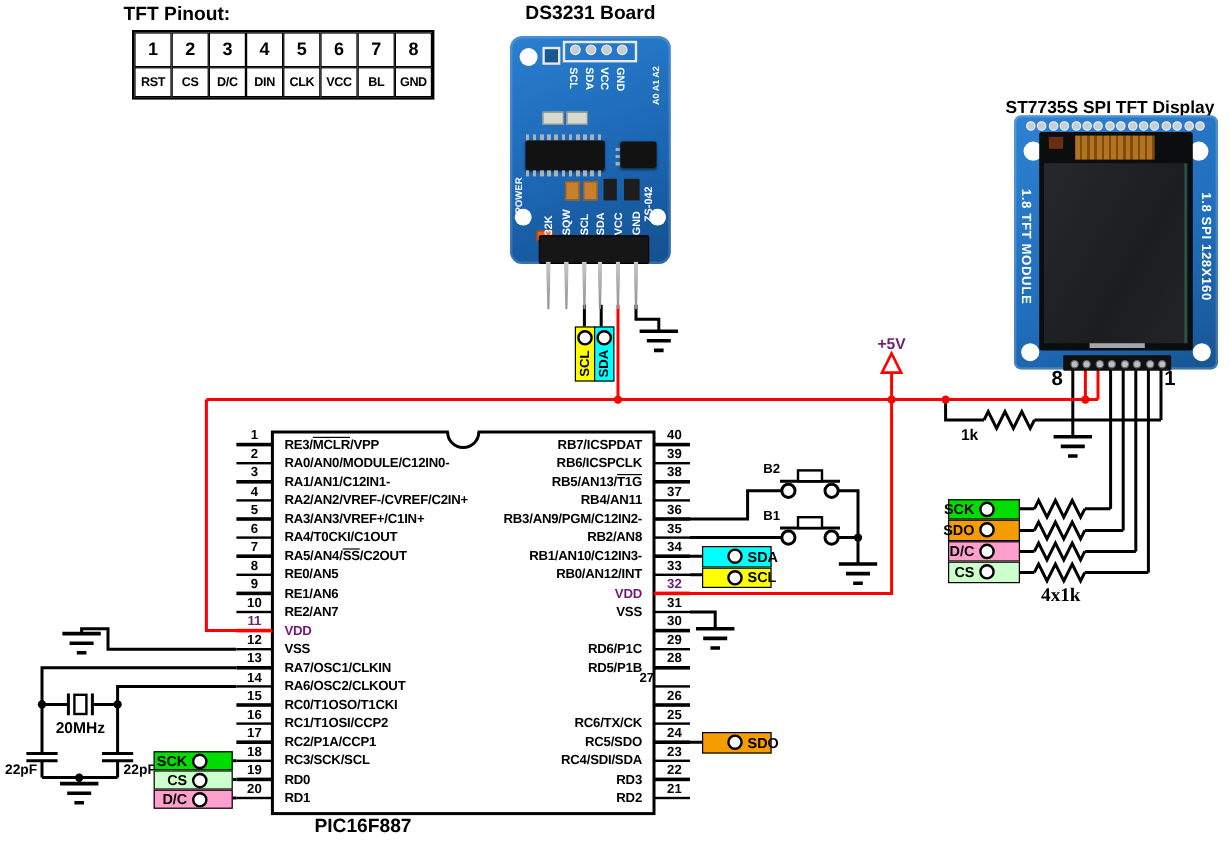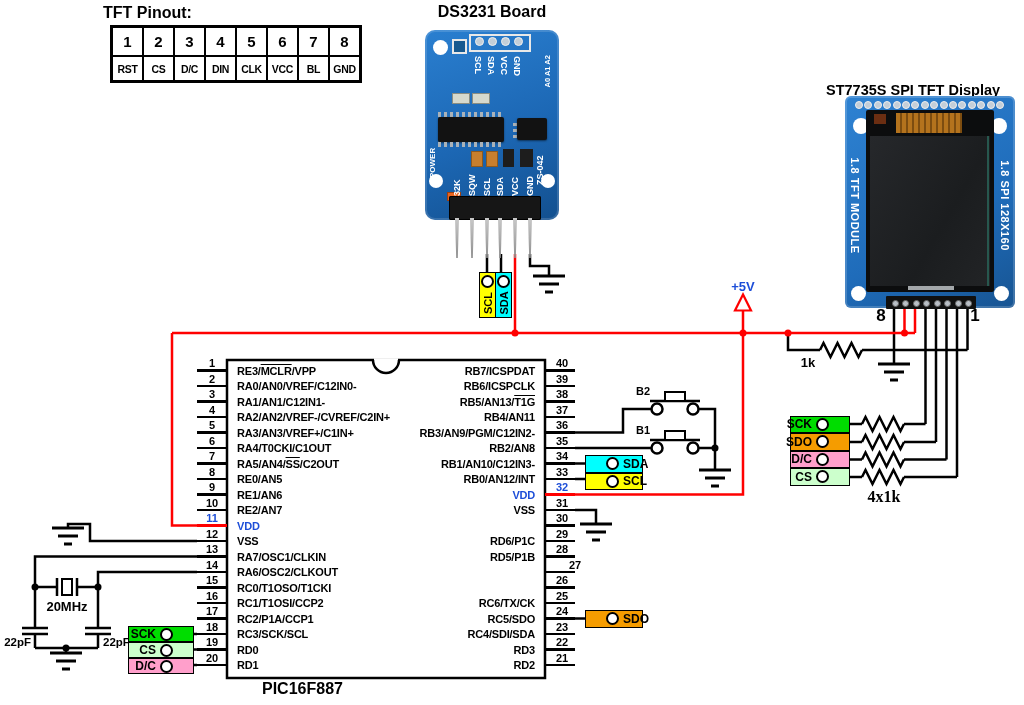--- a/index.html
+++ b/index.html
@@ -1,21 +1,21 @@
 <!DOCTYPE html>
 <html><head>
 <meta charset="utf-8">
 <style>
   html,body{margin:0;padding:0;background:#fff}
   #stage{position:relative;width:1024px;height:705px;background:#fff;overflow:hidden;
          font-family:"Liberation Sans",sans-serif;color:#000}
   .abs{position:absolute}
   .ttl{position:absolute;font-weight:bold;white-space:nowrap}
   .ann{position:absolute;font-weight:bold;white-space:nowrap}
-  .red{color:#1d4ed8}
+  .red{color:#701a75}
   svg.wires{position:absolute;left:0;top:0}
 
   
   #tft-table{position:absolute;left:110px;top:25px;border:2px solid #000;display:grid;
              grid-template-columns:repeat(8,31px);background:#fff}
   .tc{border:1px solid #000;display:flex;align-items:center;justify-content:center;
       font-weight:bold;box-sizing:border-box}
   .tc.num{height:29px;font-size:15px}
   .tc.sig{height:25px;font-size:10.5px;letter-spacing:-0.3px}
 
@@ -171,21 +171,21 @@
     <path d="M374,360 H398" stroke="#fff" stroke-width="3.5" fill="none"></path>
     <path d="M373,360 A13,13 0 0 0 399,360" fill="#fff" stroke="#000" stroke-width="2.5"></path>
   </svg>
 
   <div id="mcu-layer" class="abs" style="left:0;top:0;width:1024px;height:705px">
       <div class="stub" style="left: 197px; top: 369.25px; width: 30px; height: 2.5px;"></div>
       <div class="pnum" style="left: 195px; top: 357px; width: 34px;">1</div>
       <div class="pname" style="left: 237px; top: 363.5px;">RE3/<span class="ovl">MCLR</span>/VPP</div>
       <div class="stub" style="left: 197px; top: 384.75px; width: 30px; height: 2.5px;"></div>
       <div class="pnum" style="left: 195px; top: 372.5px; width: 34px;">2</div>
-      <div class="pname" style="left: 237px; top: 379px;">RA0/AN0/VREF/C12IN0-</div>
+      <div class="pname" style="left: 237px; top: 379px;">RA0/AN0/MODULE/C12IN0-</div>
       <div class="stub" style="left: 197px; top: 400.25px; width: 30px; height: 2.5px;"></div>
       <div class="pnum" style="left: 195px; top: 388px; width: 34px;">3</div>
       <div class="pname" style="left: 237px; top: 394.5px;">RA1/AN1/C12IN1-</div>
       <div class="stub" style="left: 197px; top: 415.75px; width: 30px; height: 2.5px;"></div>
       <div class="pnum" style="left: 195px; top: 403.5px; width: 34px;">4</div>
       <div class="pname" style="left: 237px; top: 410px;">RA2/AN2/VREF-/CVREF/C2IN+</div>
       <div class="stub" style="left: 197px; top: 431.25px; width: 30px; height: 2.5px;"></div>
       <div class="pnum" style="left: 195px; top: 419px; width: 34px;">5</div>
       <div class="pname" style="left: 237px; top: 425.5px;">RA3/AN3/VREF+/C1IN+</div>
       <div class="stub" style="left: 197px; top: 446.75px; width: 30px; height: 2.5px;"></div>
@@ -265,21 +265,21 @@
       <div class="pname" style="left: 300px; top: 503px; width: 235px; text-align: right;">VSS</div>
       <div class="stub" style="left: 545px; top: 524.25px; width: 30px; height: 2.5px;"></div>
       <div class="pnum" style="left: 545px; top: 512px; width: 34px;">30</div>
       <div class="stub" style="left: 545px; top: 539.75px; width: 30px; height: 2.5px;"></div>
       <div class="pnum" style="left: 545px; top: 527.5px; width: 34px;">29</div>
       <div class="pname" style="left: 300px; top: 534px; width: 235px; text-align: right;">RD6/P1C</div>
       <div class="stub" style="left: 545px; top: 555.25px; width: 30px; height: 2.5px;"></div>
       <div class="pnum" style="left: 545px; top: 543px; width: 34px;">28</div>
       <div class="pname" style="left: 300px; top: 549.5px; width: 235px; text-align: right;">RD5/P1B</div>
       <div class="stub" style="left: 545px; top: 570.75px; width: 30px; height: 2.5px;"></div>
-      <div class="pnum" style="left: 558px; top: 558.5px; width: 34px;">27</div>
+      <div class="pnum" style="left: 522px; top: 558.5px; width: 34px;">27</div>
       <div class="stub" style="left: 545px; top: 586.25px; width: 30px; height: 2.5px;"></div>
       <div class="pnum" style="left: 545px; top: 574px; width: 34px;">26</div>
       <div class="stub" style="left: 545px; top: 601.75px; width: 30px; height: 2.5px;"></div>
       <div class="pnum" style="left: 545px; top: 589.5px; width: 34px;">25</div>
       <div class="pname" style="left: 300px; top: 596px; width: 235px; text-align: right;">RC6/TX/CK</div>
       <div class="stub" style="left: 545px; top: 617.25px; width: 30px; height: 2.5px;"></div>
       <div class="pnum" style="left: 545px; top: 605px; width: 34px;">24</div>
       <div class="pname" style="left: 300px; top: 611.5px; width: 235px; text-align: right;">RC5/SDO</div>
       <div class="stub" style="left: 545px; top: 632.75px; width: 30px; height: 2.5px;"></div>
       <div class="pnum" style="left: 545px; top: 620.5px; width: 34px;">23</div>
@@ -287,21 +287,21 @@
       <div class="stub" style="left: 545px; top: 648.25px; width: 30px; height: 2.5px;"></div>
       <div class="pnum" style="left: 545px; top: 636px; width: 34px;">22</div>
       <div class="pname" style="left: 300px; top: 642.5px; width: 235px; text-align: right;">RD3</div>
       <div class="stub" style="left: 545px; top: 663.75px; width: 30px; height: 2.5px;"></div>
       <div class="pnum" style="left: 545px; top: 651.5px; width: 34px;">21</div>
       <div class="pname" style="left: 300px; top: 658px; width: 235px; text-align: right;">RD2</div>
     </div>
 
   <div class="ttl" style="left:103px;top:4px;font-size:16px">TFT Pinout:</div>
   <div class="ttl" style="left:415px;top:3px;width:154px;text-align:center;font-size:16px">DS3231 Board</div>
-  <div class="ttl" style="left:826px;top:82px;width:198px;font-size:14.5px">ST7735S SPI TFT Display</div>
+  <div class="ttl" style="left:826px;top:82px;width:198px;text-align:center;font-size:14.5px">ST7735S SPI TFT Display</div>
   <div class="ttl" style="left:262px;top:680px;font-size:16px">PIC16F887</div>
 
   <div class="ann red" style="left:725px;top:279px;width:36px;text-align:center;font-size:13px">+5V</div>
   <div class="ann" style="left:794px;top:355px;width:28px;text-align:center;font-size:13px">1k</div>
   <div class="ann" style="left:858px;top:488px;width:52px;text-align:center;font-size:16px;font-family:'Liberation Serif',serif">4x1k</div>
   <div class="ann" style="left:41px;top:599px;width:52px;text-align:center;font-size:13px">20MHz</div>
   <div class="ann" style="left:0px;top:636px;width:31px;text-align:right;font-size:11.5px">22pF</div>
   <div class="ann" style="left:103px;top:636px;width:26px;text-align:left;font-size:11.5px">22pF</div>
   <div class="ann" style="left:628px;top:385px;width:22px;text-align:right;font-size:11px">B2</div>
   <div class="ann" style="left:628px;top:424px;width:22px;text-align:right;font-size:11px">B1</div>

